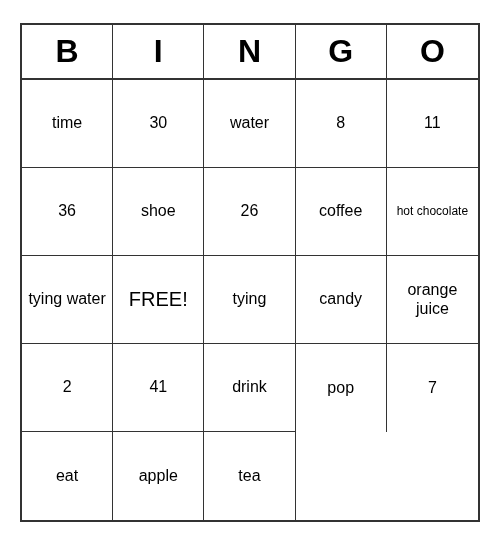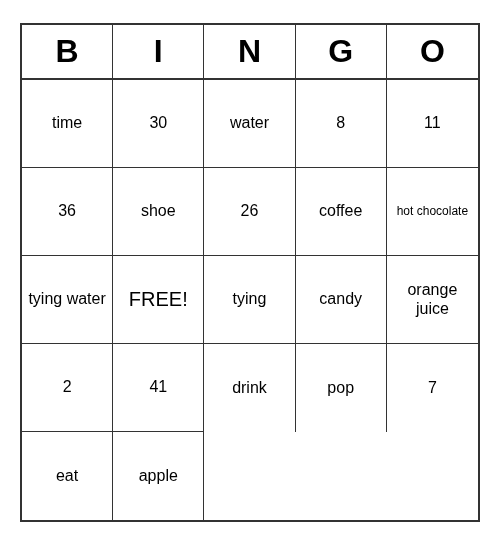--- a/index.html
+++ b/index.html
@@ -105,14 +105,15 @@
       <div class="bingo-cell">tying</div>
       <div class="bingo-cell">candy</div>
       <div class="bingo-cell">orange juice</div>
       <div class="bingo-cell">2</div>
       <div class="bingo-cell">41</div>
       <div class="bingo-cell">drink</div>
       <div class="bingo-cell">pop</div>
       <div class="bingo-cell">7</div>
       <div class="bingo-cell">eat</div>
       <div class="bingo-cell">apple</div>
+      <div class="bingo-cell">tea</div>
     </div>
 </div>
 
 </body></html>

